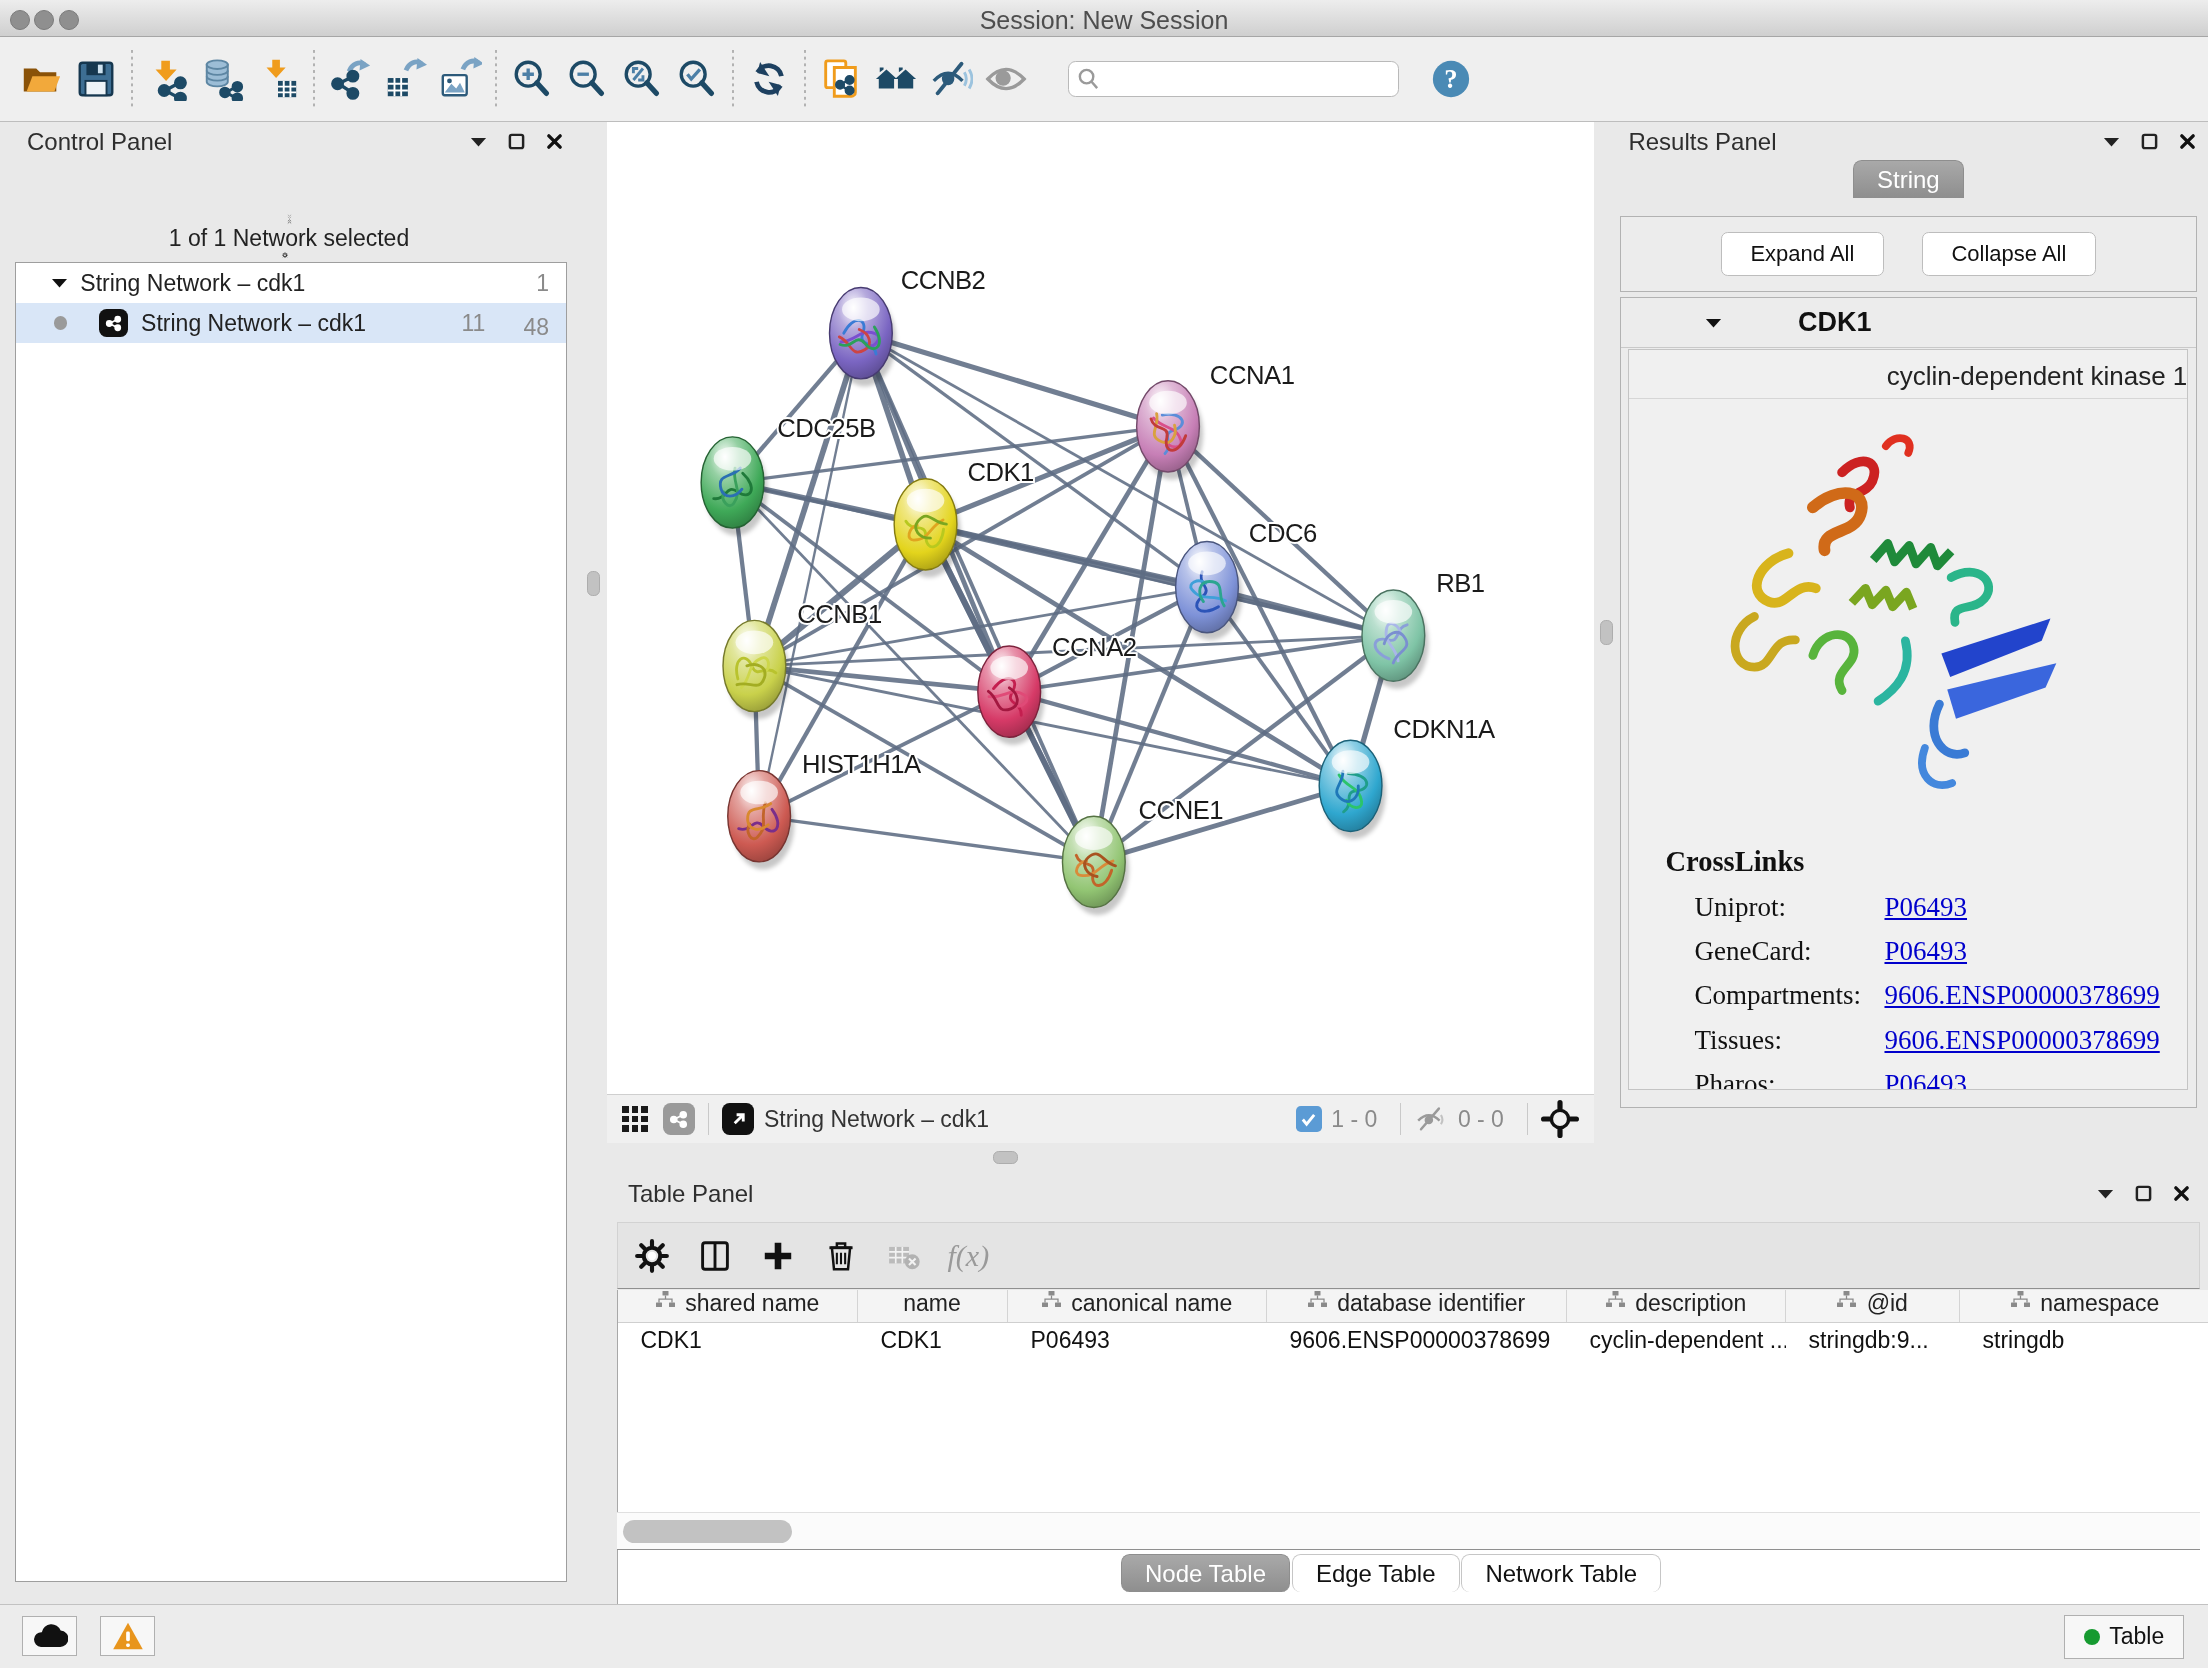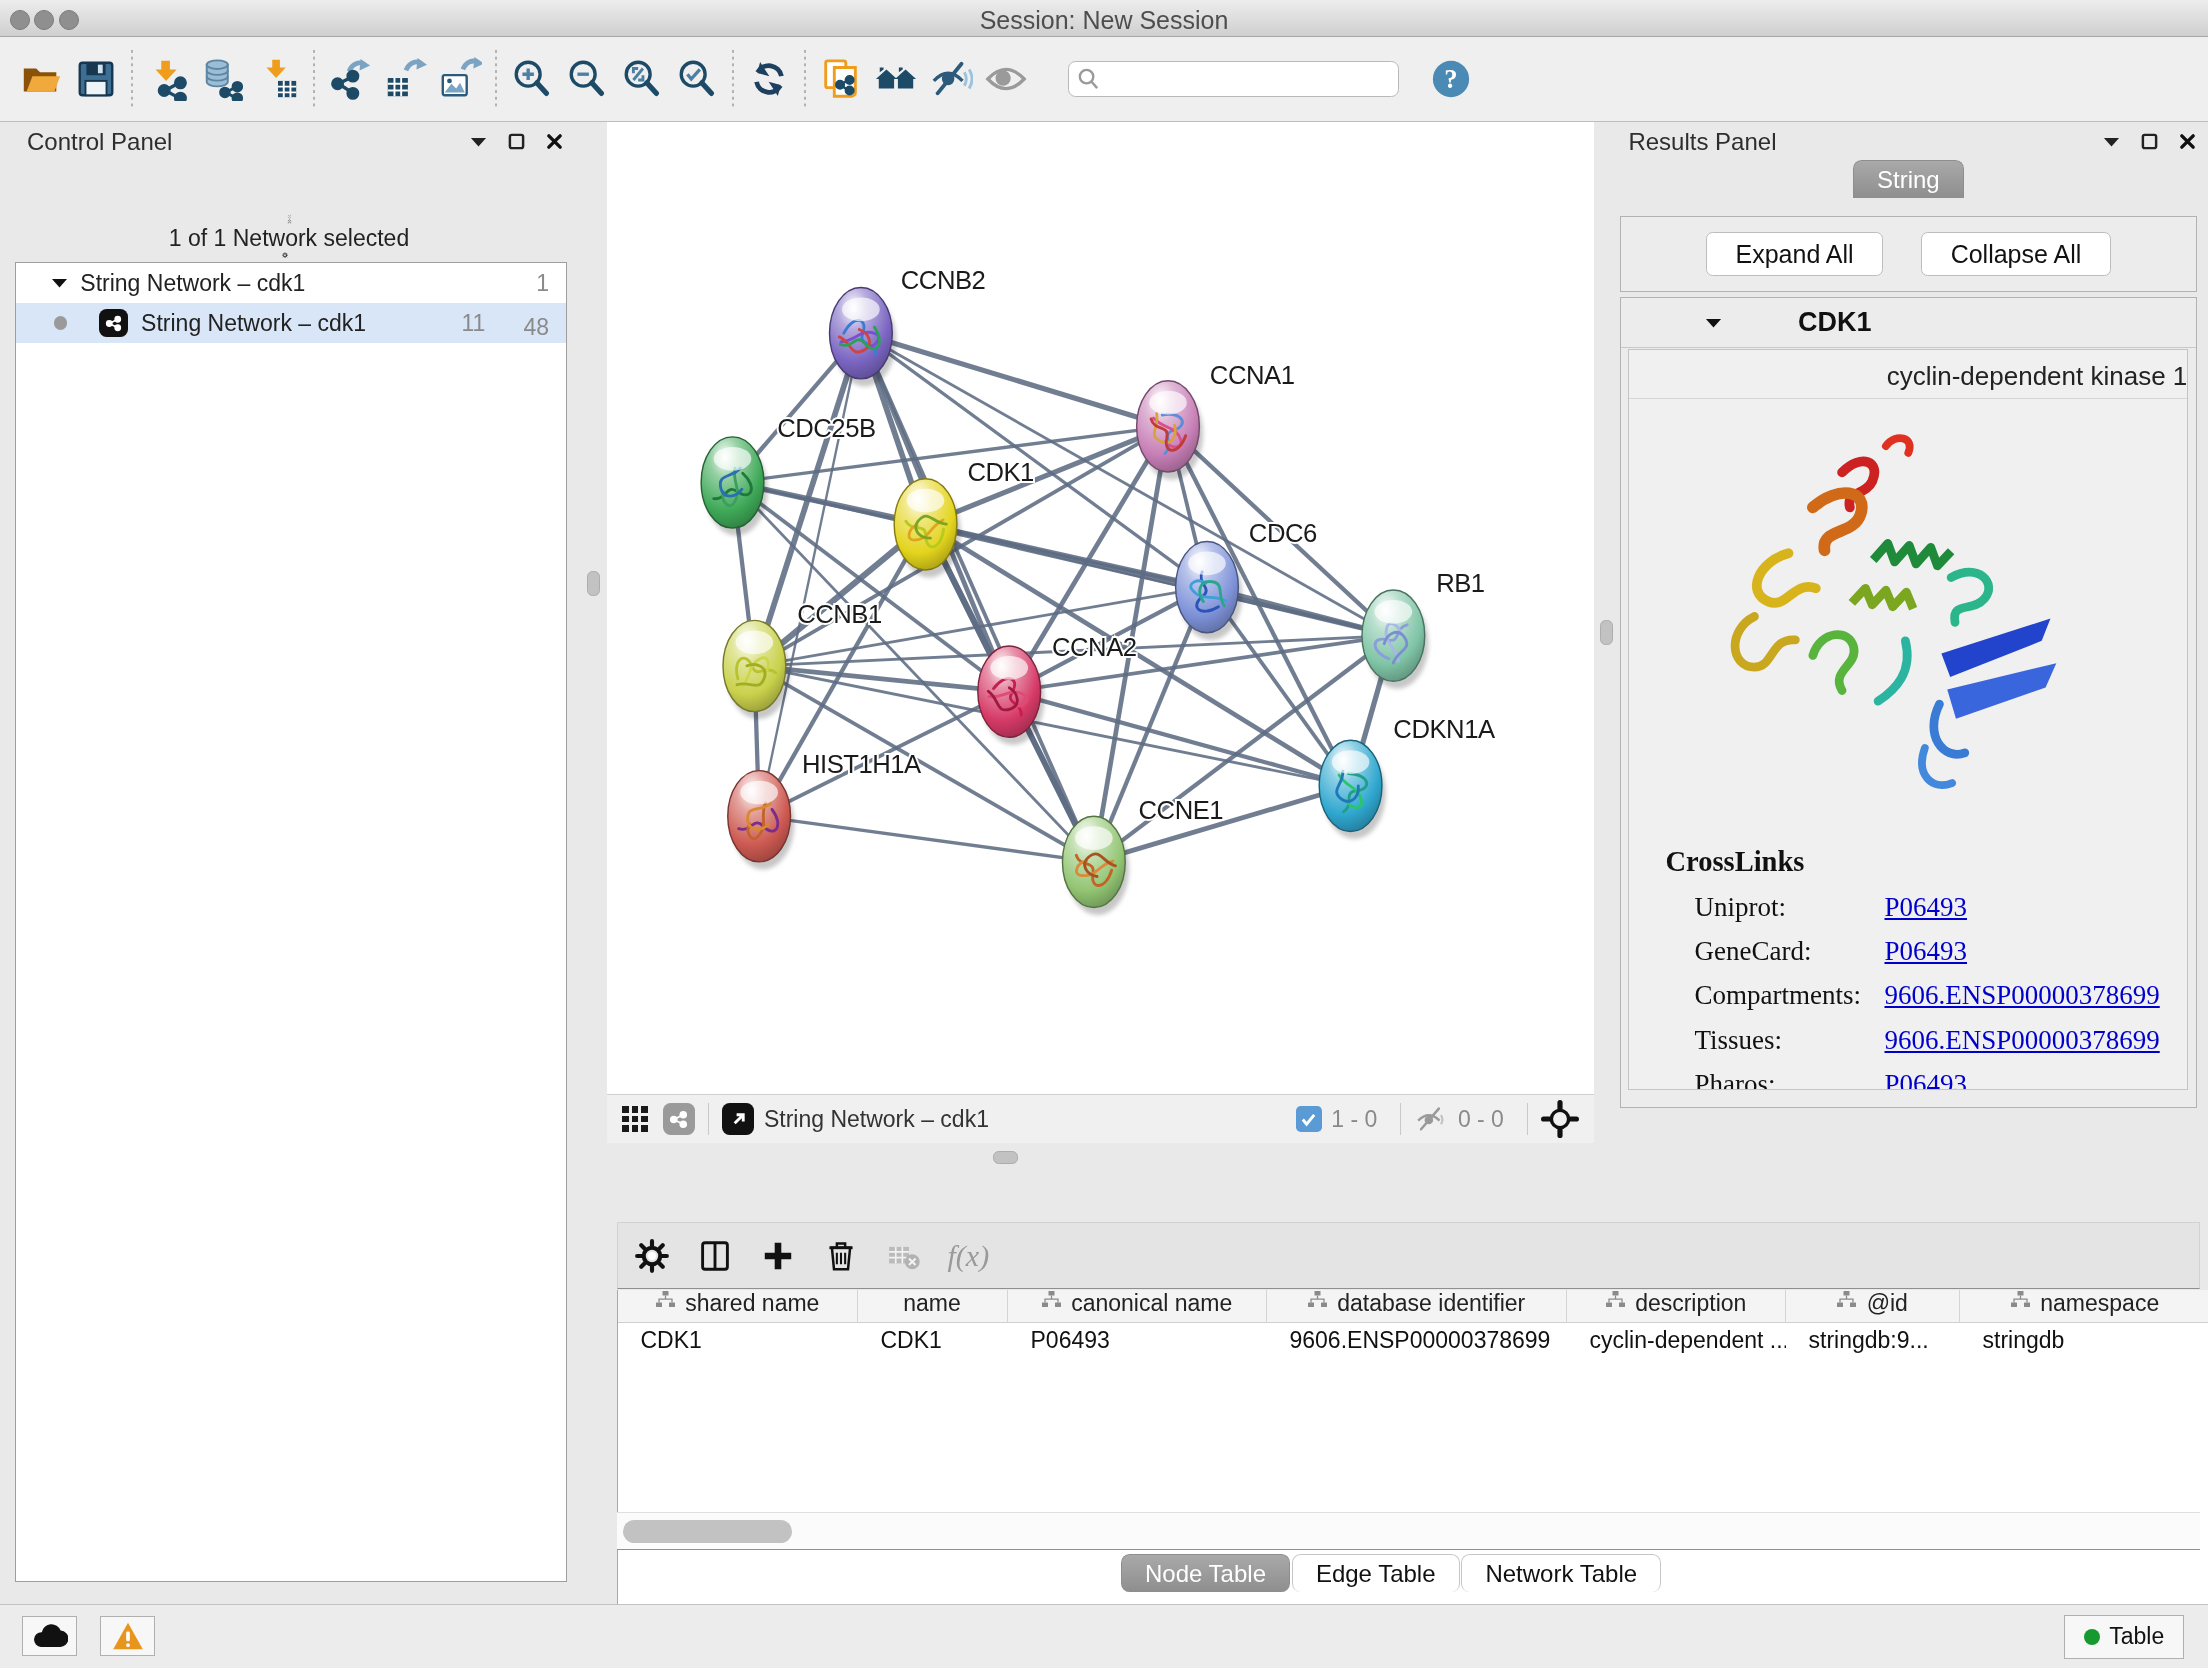--- a/index.html
+++ b/index.html
@@ -70,21 +70,21 @@
   .gridicon i{background:#1a1a1a;}
   .checkbox{width:26px;height:26px;border-radius:4.8px;background:#5b9bd5;
     display:flex;align-items:center;justify-content:center;}
 
   
   .results{position:absolute;left:1617px;top:122px;width:592px;height:1050px;}
   .results .phead{left:11.4px;right:13.3px;top:5.7px;}
   .rtab{position:absolute;left:236px;top:38px;}
   .rbox{position:absolute;left:2.9px;width:577px;border:1.9px solid #b2b2b2;background:#ececec;box-sizing:border-box;}
   .btn{height:42px;background:#fff;border:1px solid #bdbdbd;border-radius:6.7px;
-    display:flex;align-items:center;justify-content:center;font-size:25px;color:#111;padding:0 28.5px;}
+    display:flex;align-items:center;justify-content:center;font-size:22px;color:#111;padding:0 28.5px;}
   .generow{height:49px;background:#ececec;border-bottom:1px solid #c9c9c9;
     display:flex;align-items:center;}
   .genename{font-size:27px;font-weight:bold;color:#111;margin-left:76px;}
   .innerbox{position:absolute;left:7.6px;right:7.6px;top:51px;bottom:17px;background:#f0f0f0;
     border:1px solid #c4c4c4;overflow:hidden;}
   .genedesc{font-size:26px;color:#222;padding:11.4px 0 5.7px 34px;border-bottom:1px solid #d6d6d6;text-align:right;}
   .xsection{font-family:"Liberation Serif",serif;}
   .xhead{font-size:28.5px;font-weight:bold;color:#111;margin:25px 0 7.6px 36px;}
   .xrow{display:flex;font-size:27px;margin:13.3px 0 13.3px 65px;}
   .xlabel{width:190px;color:#111;}
@@ -771,20 +771,34 @@
                 <span class="xlabel">Pharos:</span>
                 <a class="xlink" href="#">P06493</a>
               </div>
             </div>
         </div>
       </div>
     </div>
   </div>
 
   <div class="tablep">
+    <div class="phead">
+      <span>Table Panel</span>
+      <span class="pctl">
+        <svg class="c" width="17" height="11.4" viewBox="0 0 18 12">
+            <path d="M1 2h16L9 11z" fill="#222"></path>
+          </svg>
+        <svg class="c" width="17" height="17" viewBox="0 0 18 18">
+            <rect x="2" y="2" width="14" height="14" rx="2" fill="none" stroke="#222" stroke-width="2.6"></rect>
+          </svg>
+        <svg class="c" width="17" height="17" viewBox="0 0 18 18">
+            <path d="M3 3l12 12M15 3L3 15" stroke="#111" stroke-width="3.6" stroke-linecap="round"></path>
+          </svg>
+      </span>
+    </div>
     <div class="ttool">
       <svg width="38" height="38" viewBox="0 0 46 46">
         <g stroke="#111" stroke-width="5" stroke-linecap="round">
           <circle cx="23" cy="23" r="10" fill="none"></circle>
           <path d="M23 5v6M23 35v6M5 23h6M35 23h6M10 10l4.5 4.5M31.5 31.5L36 36M36 10l-4.5 4.5M14.5 31.5L10 36"></path>
         </g>
         <circle cx="23" cy="23" r="5" fill="#fff"></circle>
       </svg>
       <svg width="38" height="38" viewBox="0 0 46 46">
         <rect x="8" y="7" width="30" height="32" rx="3" fill="none" stroke="#111" stroke-width="3.5"></rect>

